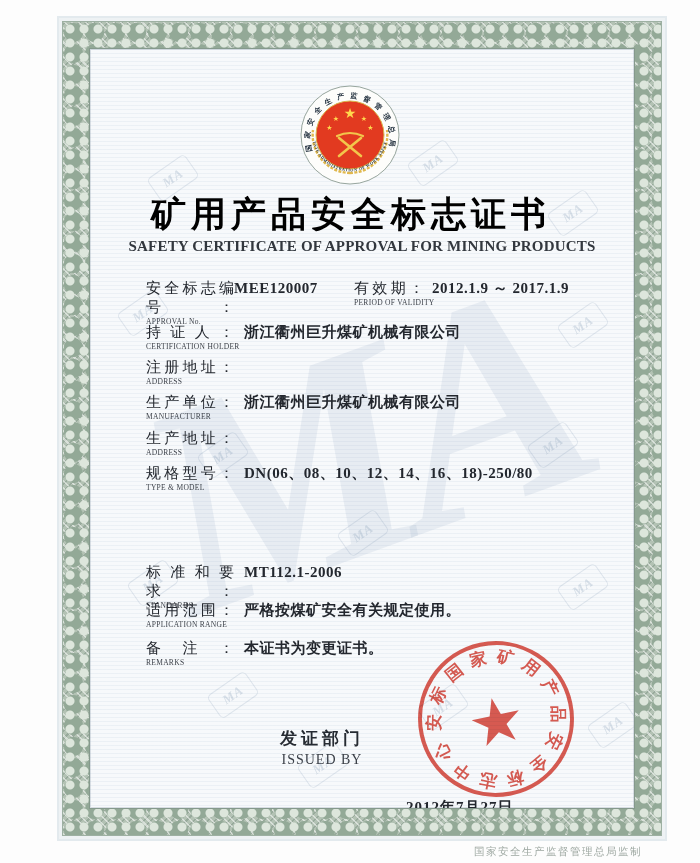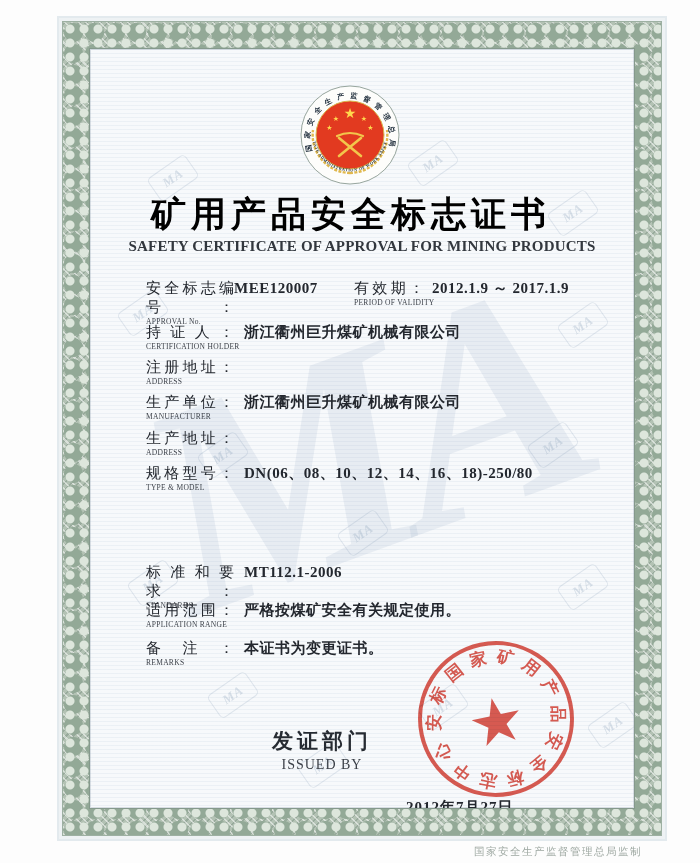--- a/index.html
+++ b/index.html
@@ -59,21 +59,21 @@
   .rows2{top:514px;}
   .rows2 .row{height:38.2px;}
   .row{display:flex;align-items:flex-start;}
   .row .lab{width:96px;flex:none;}
   .row .val{flex:1;padding-left:2px;}
 
   .declaration{position:absolute;left:48px;top:628px;width:470px;font-size:13.8px;font-weight:600;
     line-height:21.5px;letter-spacing:.2px;text-indent:2em;color:#2c3138;text-align:justify;}
 
   .issued{position:absolute;left:157px;top:678px;width:150px;text-align:center;}
-  .issued-cn{font-size:21px;font-weight:600;letter-spacing:4px;color:#262b32;}
+  .issued-cn{font-size:17px;font-weight:600;letter-spacing:4px;color:#262b32;}
   .issued-en{font-size:14px;letter-spacing:1px;color:#3a3f47;margin-top:2px;text-align:center;}
   .date{position:absolute;left:316px;top:717px;font-size:15px;font-weight:600;letter-spacing:1px;color:#23272e;margin-top:32px;}
 
   
   .stamp{position:absolute;left:415px;top:638px;width:162px;height:162px;
     mix-blend-mode:multiply;opacity:.88;}
 
   .footer-note{position:absolute;left:474px;top:845px;font-size:10.5px;color:#85928a;
     letter-spacing:1.5px;opacity:.8;filter:blur(.4px);white-space:nowrap;}
 </style>

